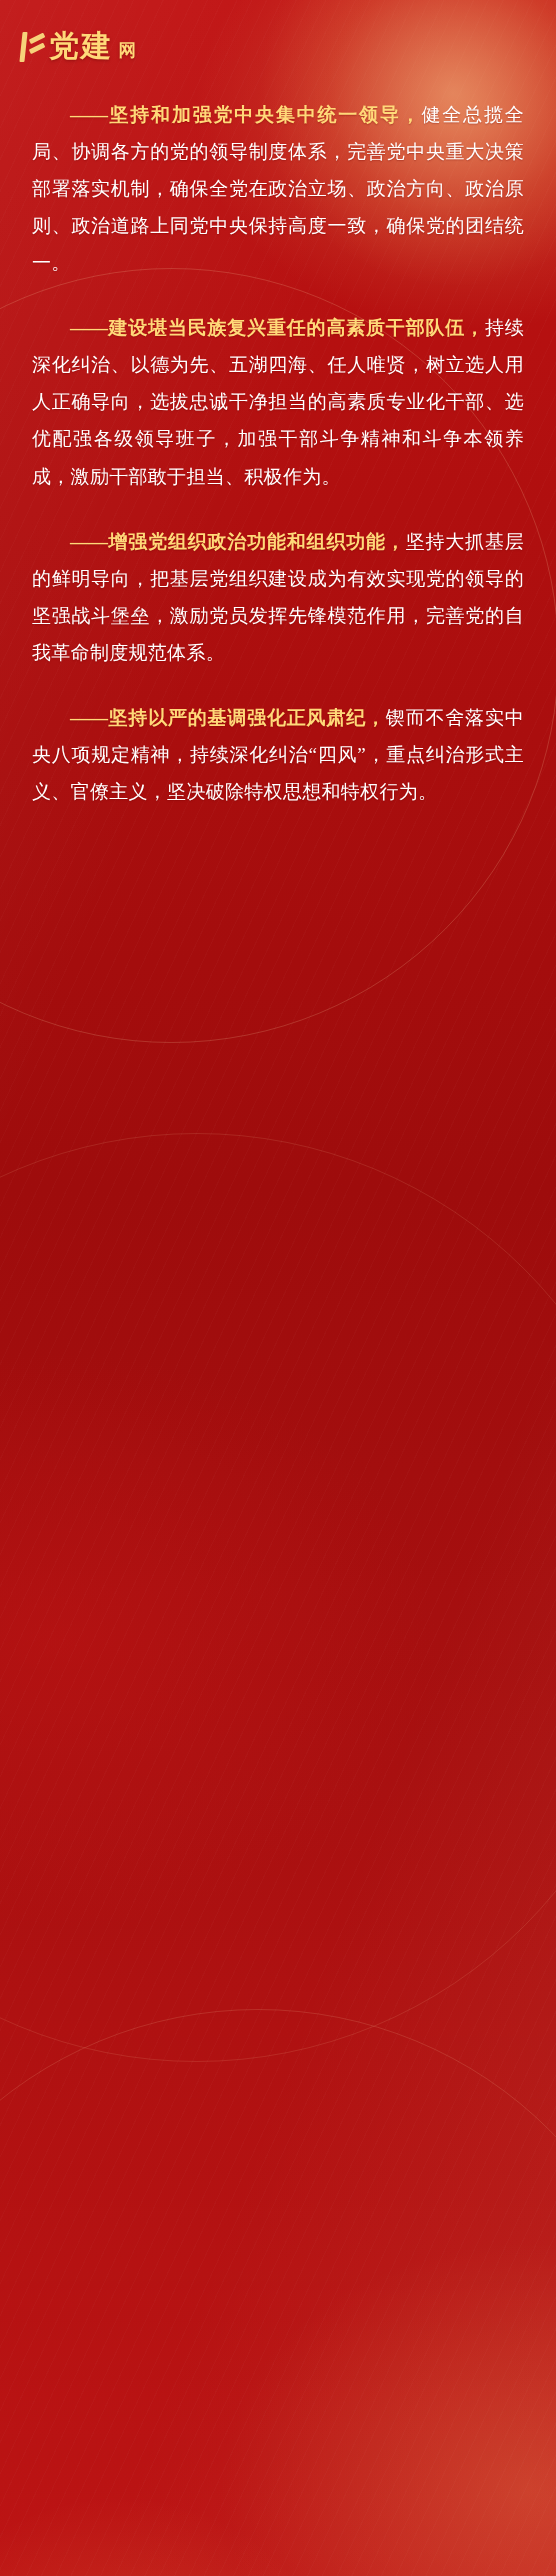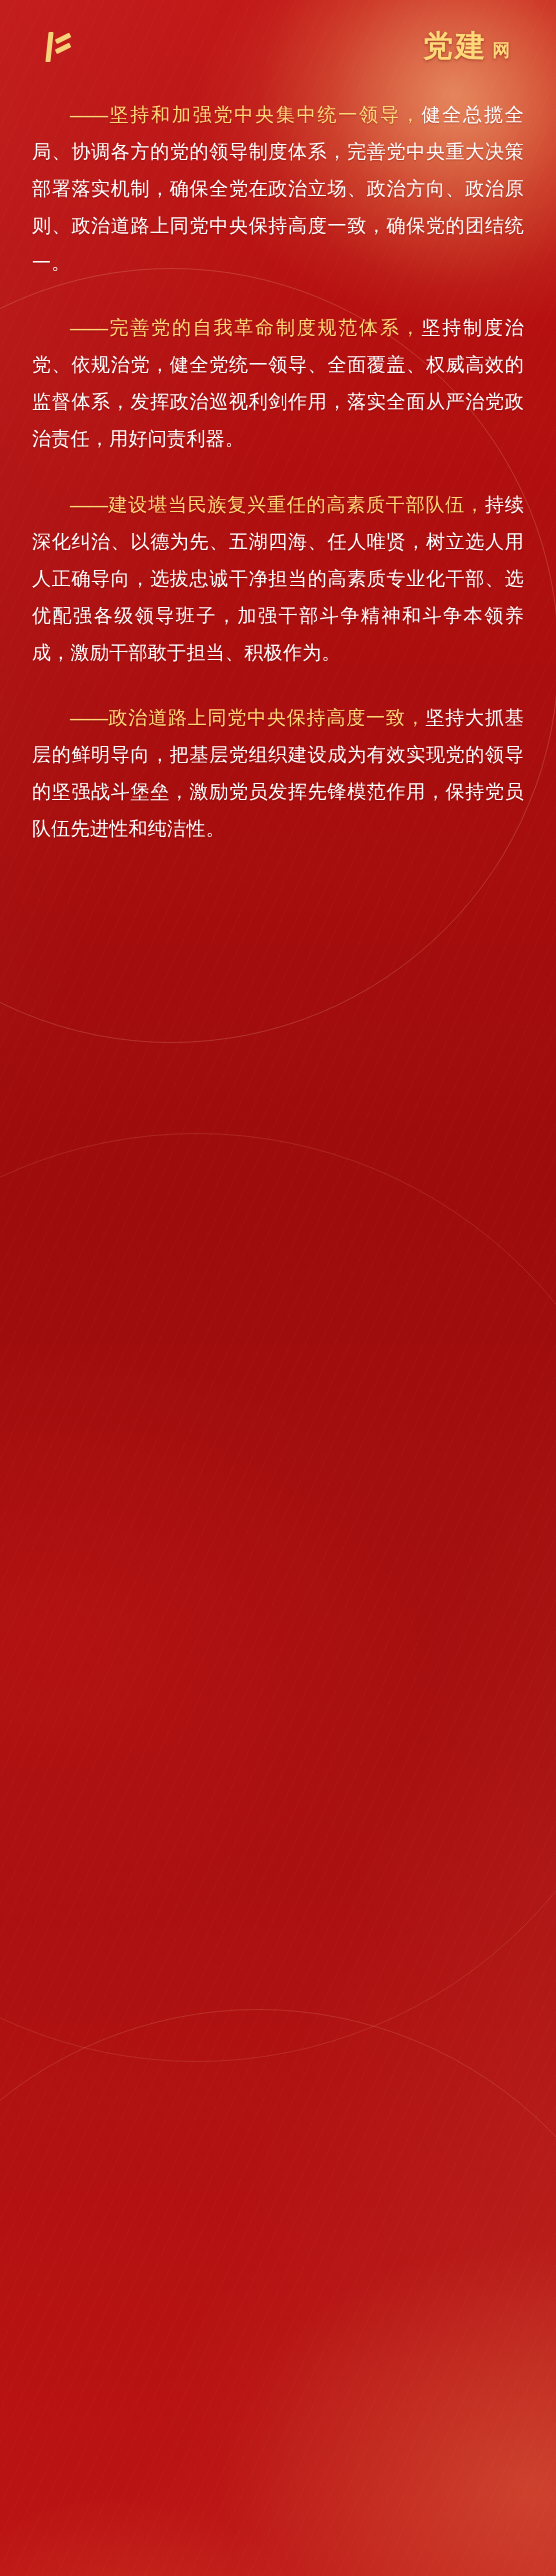--- a/index.html
+++ b/index.html
@@ -58,25 +58,24 @@
     border: 1px solid rgba(255,225,175,0.18);
   }
   .swoosh.s1 { left: -216px; top: 268px; width: 773px; height: 773px; border-width: 1.5px; }
   .swoosh.s2 { left: -268px; top: 1133px; width: 927px; height: 927px; border-color: rgba(255,225,175,0.12); }
   .swoosh.s3 { left: -155px; top: 2009px; width: 824px; height: 824px; border-color: rgba(255,225,175,0.14); }
 
   
   .header {
     position: relative;
     height: 93px;
-    padding: 0 45px;
+    padding: 0 19px;
     display: flex;
     align-items: center;
     gap: 2px;
-    justify-content: space-between;
   }
   .logo-mark {
     position: relative;
     width: 28px;
     height: 32px;
     flex: 0 0 auto;
   }
   .logo-mark .bar {
     position: absolute;
     background: #f6d27a;
@@ -119,21 +118,21 @@
     color: #ffffff;
     text-align: justify;
     text-justify: inter-ideograph;
     letter-spacing: 0.3px;
     text-indent: 2em;
     text-shadow: 0 0.5px 1.5px rgba(110,0,0,0.35);
   }
   .para:last-child { margin-bottom: 0; }
   .lead {
     color: #ffd979;
-    font-weight: normal;
+    font-weight: bold;
     margin-top: 28px;
   }
   .dash {
     color: #ffd979;
     font-weight: bold;
     letter-spacing: 0;
   }
 </style>
 </head>
 <body>
@@ -158,29 +157,29 @@
     </div>
   </div>
 
   <div class="content">
 
     <p class="para">
       <span class="dash">——</span><span class="lead">坚持和加强党中央集中统一领导，</span><span>健全总揽全局、协调各方的党的领导制度体系，完善党中央重大决策部署落实机制，确保全党在政治立场、政治方向、政治原则、政治道路上同党中央保持高度一致，确保党的团结统一。</span>
     </p>
 
 
-    <p class="para">
-      <span class="dash">——</span><span class="lead">完善党的自我革命制度规范体系，</span><span>坚持制度治党、依规治党，健全党统一领导、全面覆盖、权威高效的监督体系，发挥政治巡视利剑作用，落实全面从严治党政治责任，用好问责利器。</span>
-    </p>
 
     <p class="para">
       <span class="dash">——</span><span class="lead">建设堪当民族复兴重任的高素质干部队伍，</span><span>持续深化纠治、以德为先、五湖四海、任人唯贤，树立选人用人正确导向，选拔忠诚干净担当的高素质专业化干部、选优配强各级领导班子，加强干部斗争精神和斗争本领养成，激励干部敢于担当、积极作为。</span>
     </p>
 
     <p class="para">
-      <span class="dash">——</span><span class="lead">政治道路上同党中央保持高度一致，</span><span>坚持大抓基层的鲜明导向，把基层党组织建设成为有效实现党的领导的坚强战斗堡垒，激励党员发挥先锋模范作用，保持党员队伍先进性和纯洁性。</span>
+      <span class="dash">——</span><span class="lead">增强党组织政治功能和组织功能，</span><span>坚持大抓基层的鲜明导向，把基层党组织建设成为有效实现党的领导的坚强战斗堡垒，激励党员发挥先锋模范作用，完善党的自我革命制度规范体系。</span>
     </p>
 
+    <p class="para">
+      <span class="dash">——</span><span class="lead">坚持以严的基调强化正风肃纪，</span><span>锲而不舍落实中央八项规定精神，持续深化纠治“四风”，重点纠治形式主义、官僚主义，坚决破除特权思想和特权行为。</span>
+    </p>
 
 
   </div>
 </div>
 
 
 </body></html>

